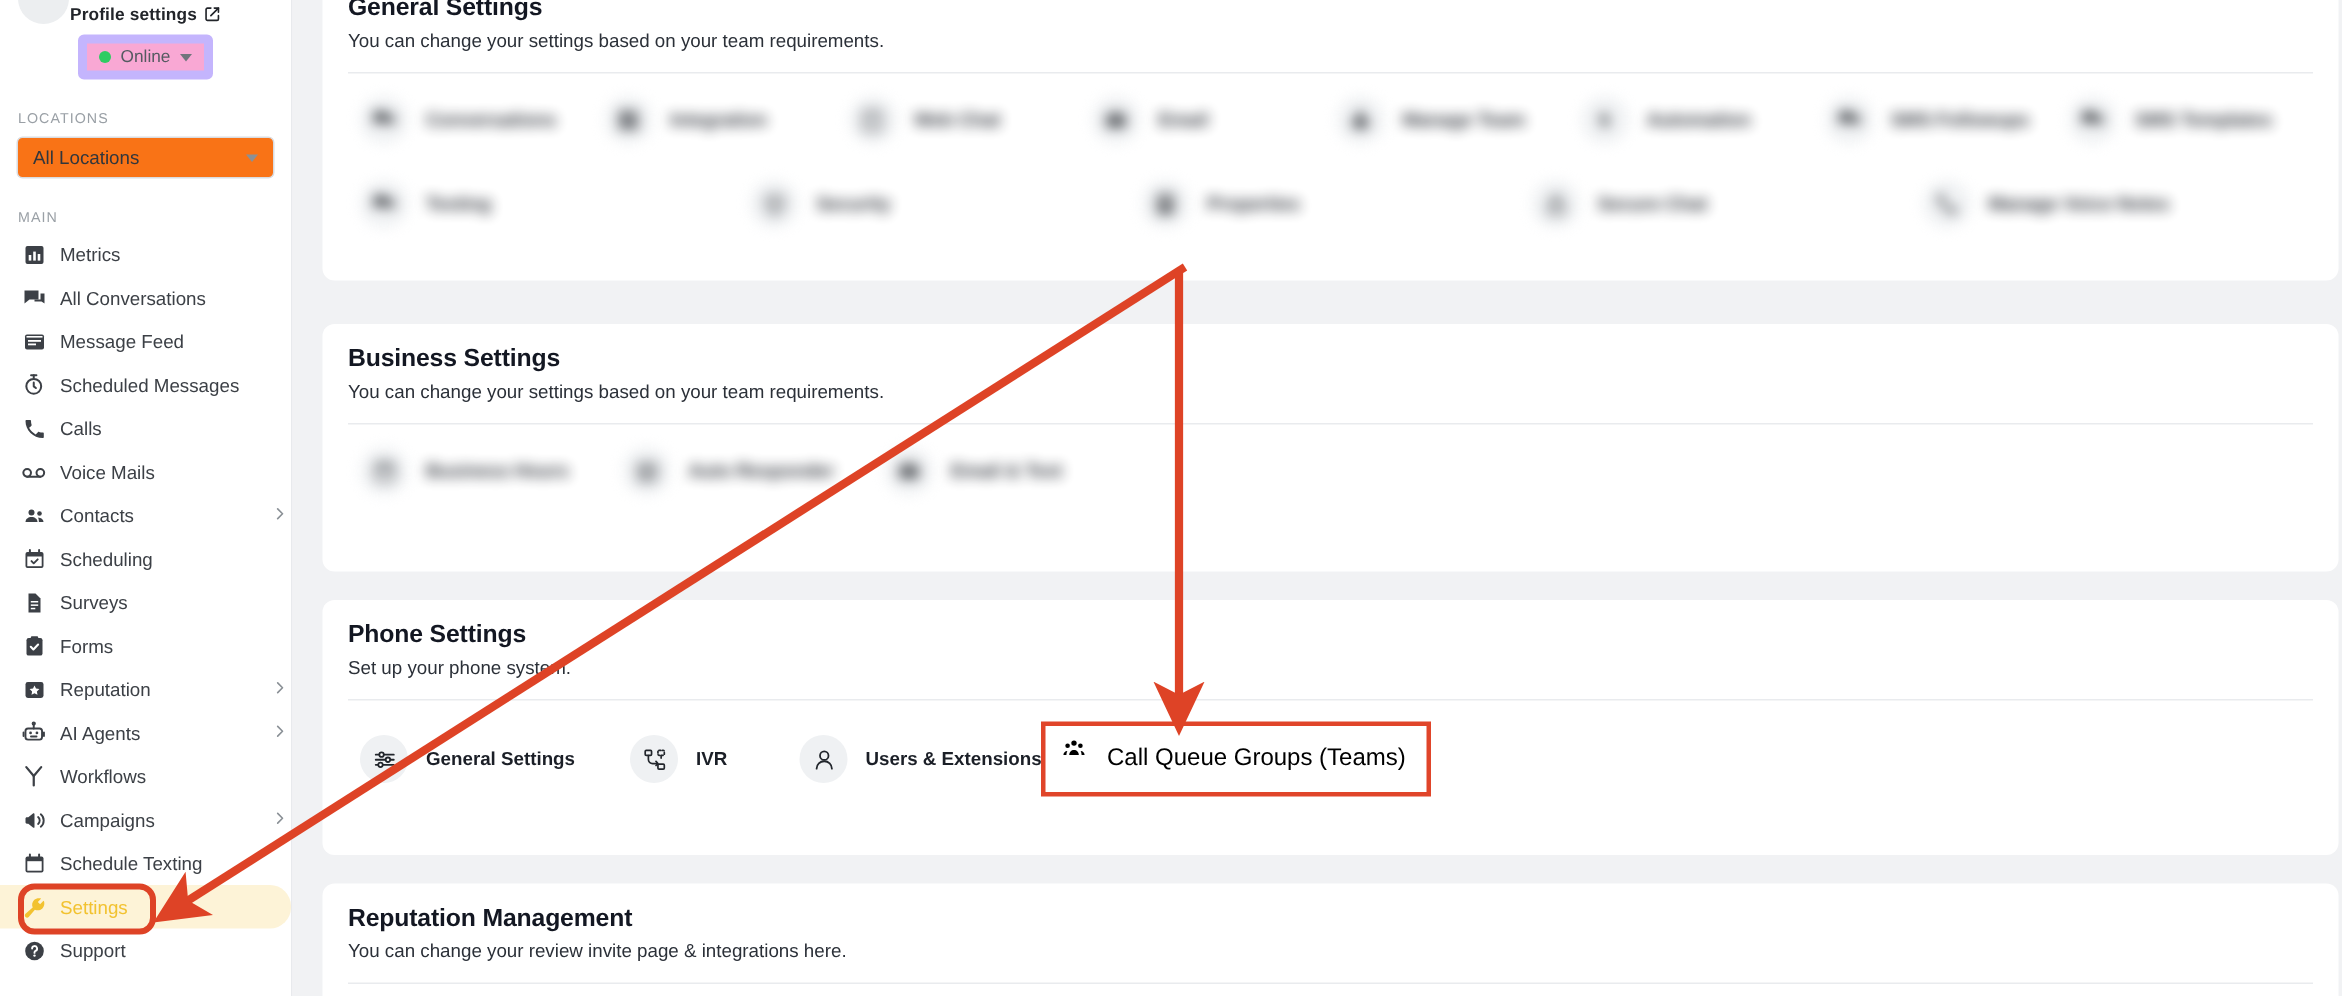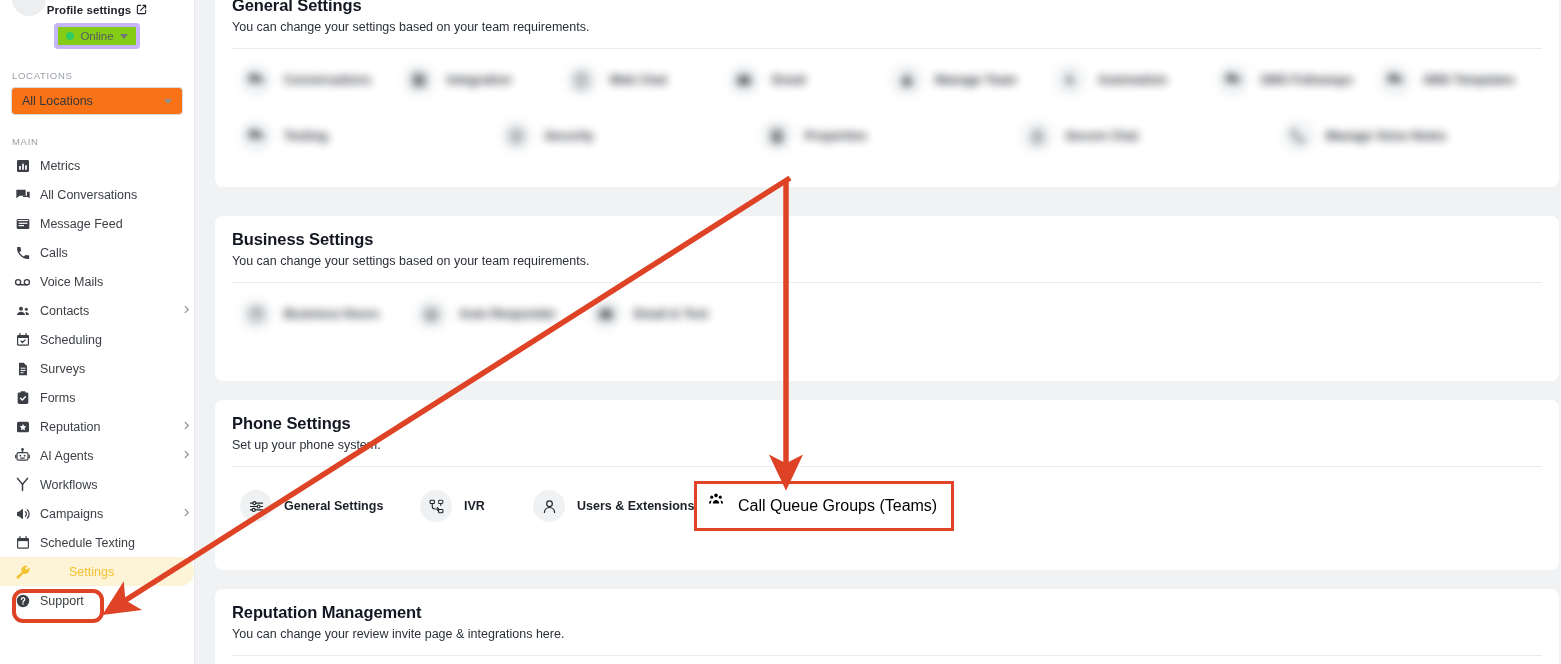--- a/index.html
+++ b/index.html
@@ -30,22 +30,22 @@
     display: flex; align-items: center; justify-content: center;
     gap: 5px; padding-top: 1px; height: 18px;
   }
   .profile-row .pl {
     font-size: 11.5px; font-weight: bold; color: #22252a; letter-spacing: .1px;
   }
   .ext-icon { display: inline-flex; width: 11px; height: 11px; color: #22252a; }
   .status-wrap { display: flex; justify-content: center; margin-top: 5px; }
   .status-pill {
     display: inline-flex; align-items: center; gap: 6px;
-    border: 4px solid #c4b5fd; border-radius: 4px;
-    padding: 3px 8px 3px 8px; background: #84cc16;
+    border: 6px solid #c4b5fd; border-radius: 4px;
+    padding: 3px 8px 3px 8px; background: #f9a8d4;
   }
   .status-dot { width: 8px; height: 8px; border-radius: 50%; background: #2ecc62; }
   .status-text { font-size: 11.5px; color: #555a61; }
   .caret {
     width: 0; height: 0; border-left: 4px solid transparent;
     border-right: 4px solid transparent; border-top: 5px solid #70757c;
   }
   .caret.thin { border-top-color: #8b9096; }
 
   .section-label {
@@ -72,21 +72,21 @@
     color: #3c4046; margin-right: 9px;
   }
   .nav-item .lbl { font-size: 12.5px; color: #3c4046; white-space: nowrap; }
   .nav-item .chev {
     margin-left: auto; color: #8a9096; font-size: 12px; line-height: 1;
   }
   .nav-item.active {
     background: #fdf3d7;
     border-top-right-radius: 14px; border-bottom-right-radius: 14px;
   }
-  .nav-item.active .lbl { color: #f2c230; font-weight: normal; margin-left: 29px; }
+  .nav-item.active .lbl { color: #f2c230; font-weight: normal; }
   .nav-item.active .ico { color: #f2c230; }
 
   
   .main {
     flex: 1; height: 664px; background: #f1f2f4;
     padding: 0 0 0 20px; overflow: hidden; position: relative;
   }
   .card {
     background: #fff; border-radius: 8px;
     margin-right: 1px; position: relative;
@@ -205,20 +205,31 @@
           <span class="ico">
             <svg viewBox="0 0 24 24" fill="currentColor" width="16" height="16">
               <rect x="2.5" y="4.5" width="19" height="15" rx="2"></rect>
               <rect x="2.5" y="4.5" width="19" height="3.6" fill="#fff" opacity="0"></rect>
               <rect x="5.5" y="10" width="13" height="1.8" fill="#fff"></rect>
               <rect x="5.5" y="13.5" width="8" height="1.8" fill="#fff"></rect>
               <rect x="4" y="6" width="16" height="1.6" fill="#fff"></rect>
             </svg>
           </span>
           <span class="lbl">Message Feed</span>
+        </div>
+        <div class="nav-item">
+          <span class="ico">
+            <svg viewBox="0 0 24 24" fill="none" stroke="currentColor" stroke-width="1.9" stroke-linecap="round" stroke-linejoin="round" width="17" height="17">
+              <circle cx="12" cy="13.5" r="7"></circle>
+              <path d="M12 10v3.5l2 1.6"></path>
+              <path d="M9.5 3h5"></path>
+              <path d="M12 3v2.5"></path>
+            </svg>
+          </span>
+          <span class="lbl">Scheduled Messages</span>
         </div>
         <div class="nav-item">
           <span class="ico">
             <svg viewBox="0 0 24 24" fill="currentColor" width="16" height="16">
               <path d="M6.6 10.8c1.4 2.8 3.8 5.2 6.6 6.6l2.2-2.2c.3-.3.7-.4 1.1-.3 1.2.4 2.5.6 3.8.6.6 0 1 .4 1 1V20c0 .6-.4 1-1 1C10.6 21 3 13.4 3 4c0-.6.4-1 1-1h3.5c.6 0 1 .4 1 1 0 1.3.2 2.6.6 3.8.1.4 0 .8-.3 1.1z"></path>
             </svg>
           </span>
           <span class="lbl">Calls</span>
         </div>
         <div class="nav-item">

